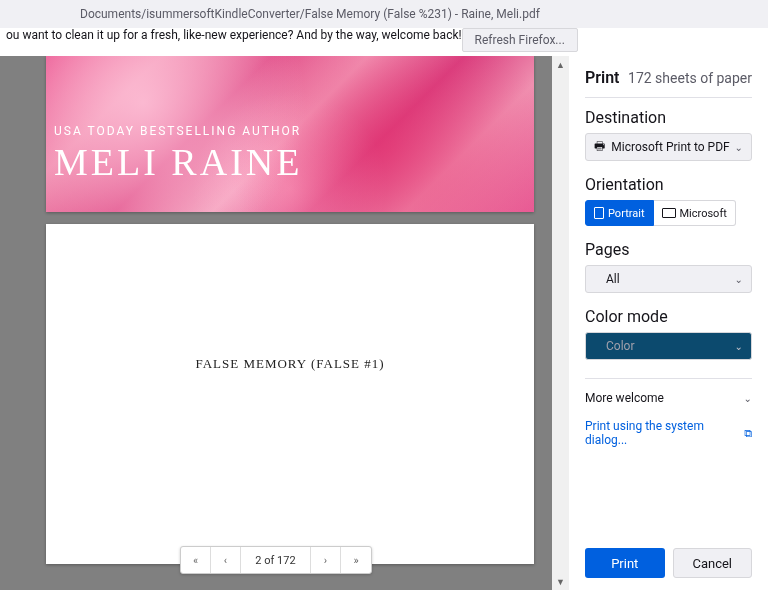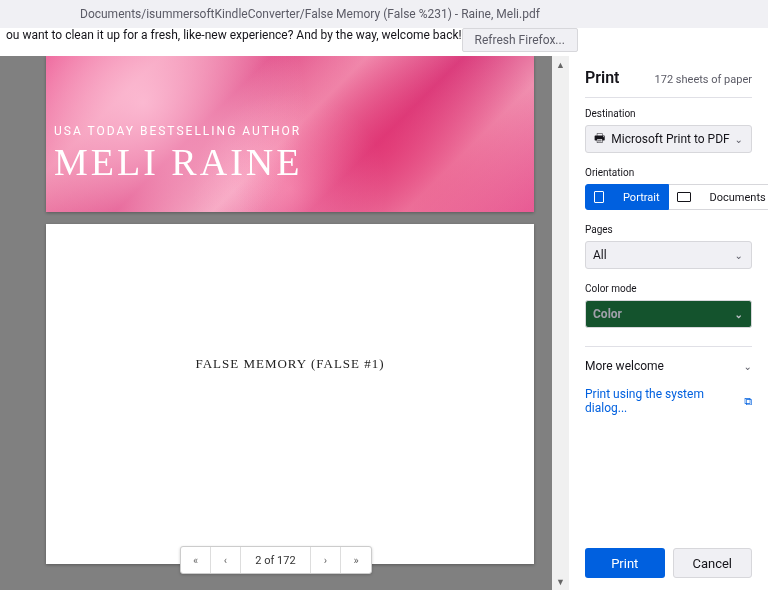--- a/index.html
+++ b/index.html
@@ -33,39 +33,39 @@
 .pgbtn { width:30px; color:#666; cursor:pointer; font-size:11px; }
 .pgtxt { width:70px; font-size:11px; color:#333; }
 
 .scroll-gutter { width:17px; background:#f0f0f0; position:relative; }
 .scroll-up, .scroll-down { position:absolute; left:0; right:0; height:17px; display:flex; align-items:center; justify-content:center; color:#666; font-size:9px; }
 .scroll-up { top:0; } .scroll-down { bottom:0; }
 
 .panel { width:199px; background:#fff; display:flex; flex-direction:column; padding:12px 16px; color:#15141a; font-size:12px; }
 .panel-head { display:flex; justify-content:space-between; align-items:baseline; border-bottom:1px solid #e0e0e6; padding-bottom:10px; margin-bottom:10px; }
 .panel-title { font-size:16px; font-weight:600; }
-.sheet-count { font-size:11px; color:#5b5b66; }
+.sheet-count { font-size:14px; color:#5b5b66; }
 
 .section { margin-bottom:14px; }
-.sec-label { font-size:10px; color:#15141a; margin-bottom:6px; display:block; }
+.sec-label { font-size:16px; color:#15141a; margin-bottom:6px; display:block; }
 
 .dest-select { width:100%; height:28px; border:1px solid #d7d7db; background:#f0f0f4; border-radius:3px; display:flex; align-items:center; padding:0 8px; cursor:pointer; position:relative; }
 .dest-select .printer-icon { margin-right:6px; font-size:12px; }
 .dest-select .chev { position:absolute; right:8px; color:#5b5b66; font-size:10px; }
 
 .orient { display:flex; }
-.orient-btn { height:26px; border:1px solid #d7d7db; display:flex; align-items:center; padding:0 8px; font-size:11px; cursor:pointer; gap:19px; }
+.orient-btn { height:26px; border:1px solid #d7d7db; display:flex; align-items:center; padding:0 8px; font-size:11px; cursor:pointer; gap:4px; }
 .orient-btn:first-child { border-radius:3px 0 0 3px; }
 .orient-btn:last-child { border-radius:0 3px 3px 0; border-left:none; }
 .orient-btn.active { background:#0060df; border-color:#0060df; color:#fff; }
 .orient-btn .oicon { width:10px; height:12px; border:1px solid currentColor; border-radius:1px; display:inline-block; }
 .orient-btn .oicon.land { width:14px; height:10px; }
 
-.sel { width:100%; height:28px; border:1px solid #d7d7db; background:#f0f0f4; border-radius:3px; display:flex; align-items:center; padding:0 7px; cursor:pointer; position:relative; }
-.sel.disabled { color:#a0a0ab; background:#14532d; cursor:default;font-weight:bold; }
+.sel { width:100%; height:28px; border:1px solid #d7d7db; background:#f0f0f4; border-radius:3px; display:flex; align-items:center; padding:0 20px; cursor:pointer; position:relative; }
+.sel.disabled { color:#a0a0ab; background:#0c4a6e; cursor:default; }
 .sel .chev { position:absolute; right:8px; color:#5b5b66; font-size:10px; }
 .sel.disabled .chev { color:#c4c4cc; }
 
 .section-divider { border: none; border-top: 1px solid #e0e0e6; margin: 4px 0 12px 0; }
 
 .more-row { display:flex; justify-content:space-between; align-items:center; cursor:pointer; margin-bottom:14px; }
 .more-chev { color:#5b5b66; font-size:10px; }
 
 .syslink-row { display:flex; justify-content:space-between; align-items:center; }
 .syslink { color:#0060df; text-decoration:none; font-size:12px; }
@@ -136,21 +136,21 @@
 
     <div class="section">
       <span class="sec-label">Orientation</span>
       <div class="orient">
         <div class="orient-btn active">
           <span class="oicon"></span>
           <span>Portrait</span>
         </div>
         <div class="orient-btn">
           <span class="oicon land"></span>
-          <span>Documents</span>
+          <span>Microsoft</span>
         </div>
       </div>
     </div>
 
     <div class="section">
       <span class="sec-label">Pages</span>
       <div class="sel">
         <span>All</span>
         <span class="chev">⌄</span>
       </div>

